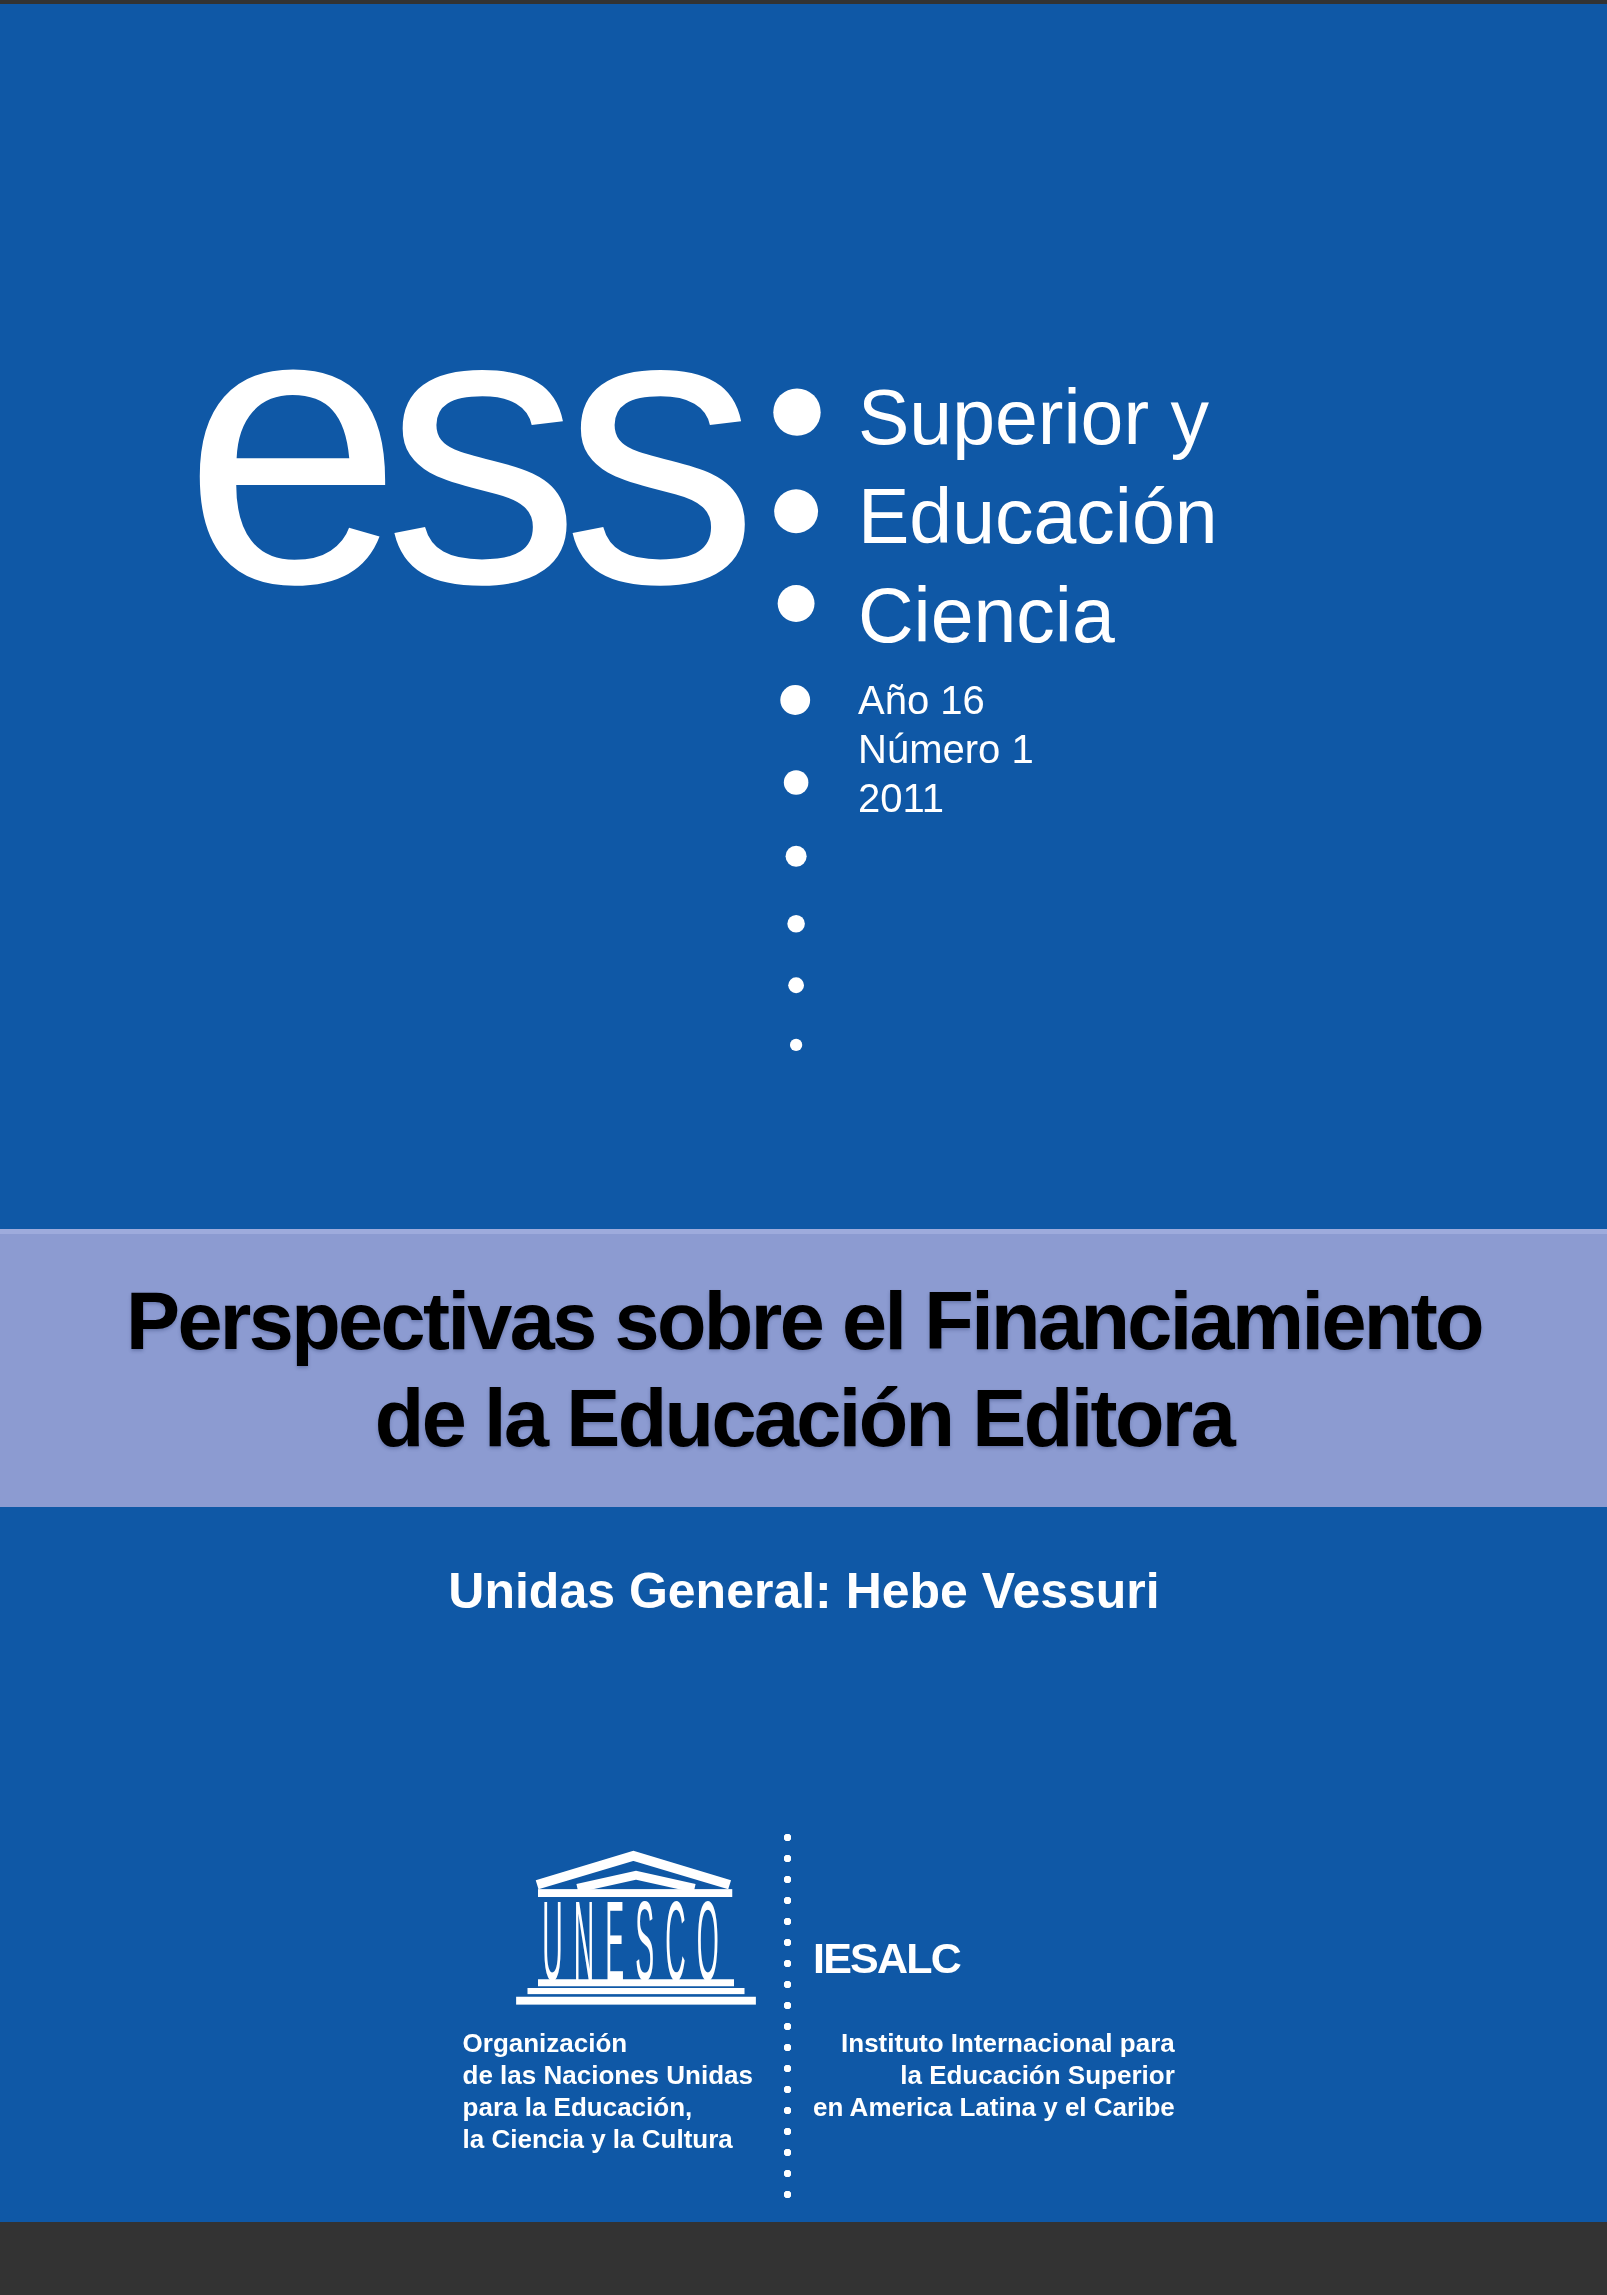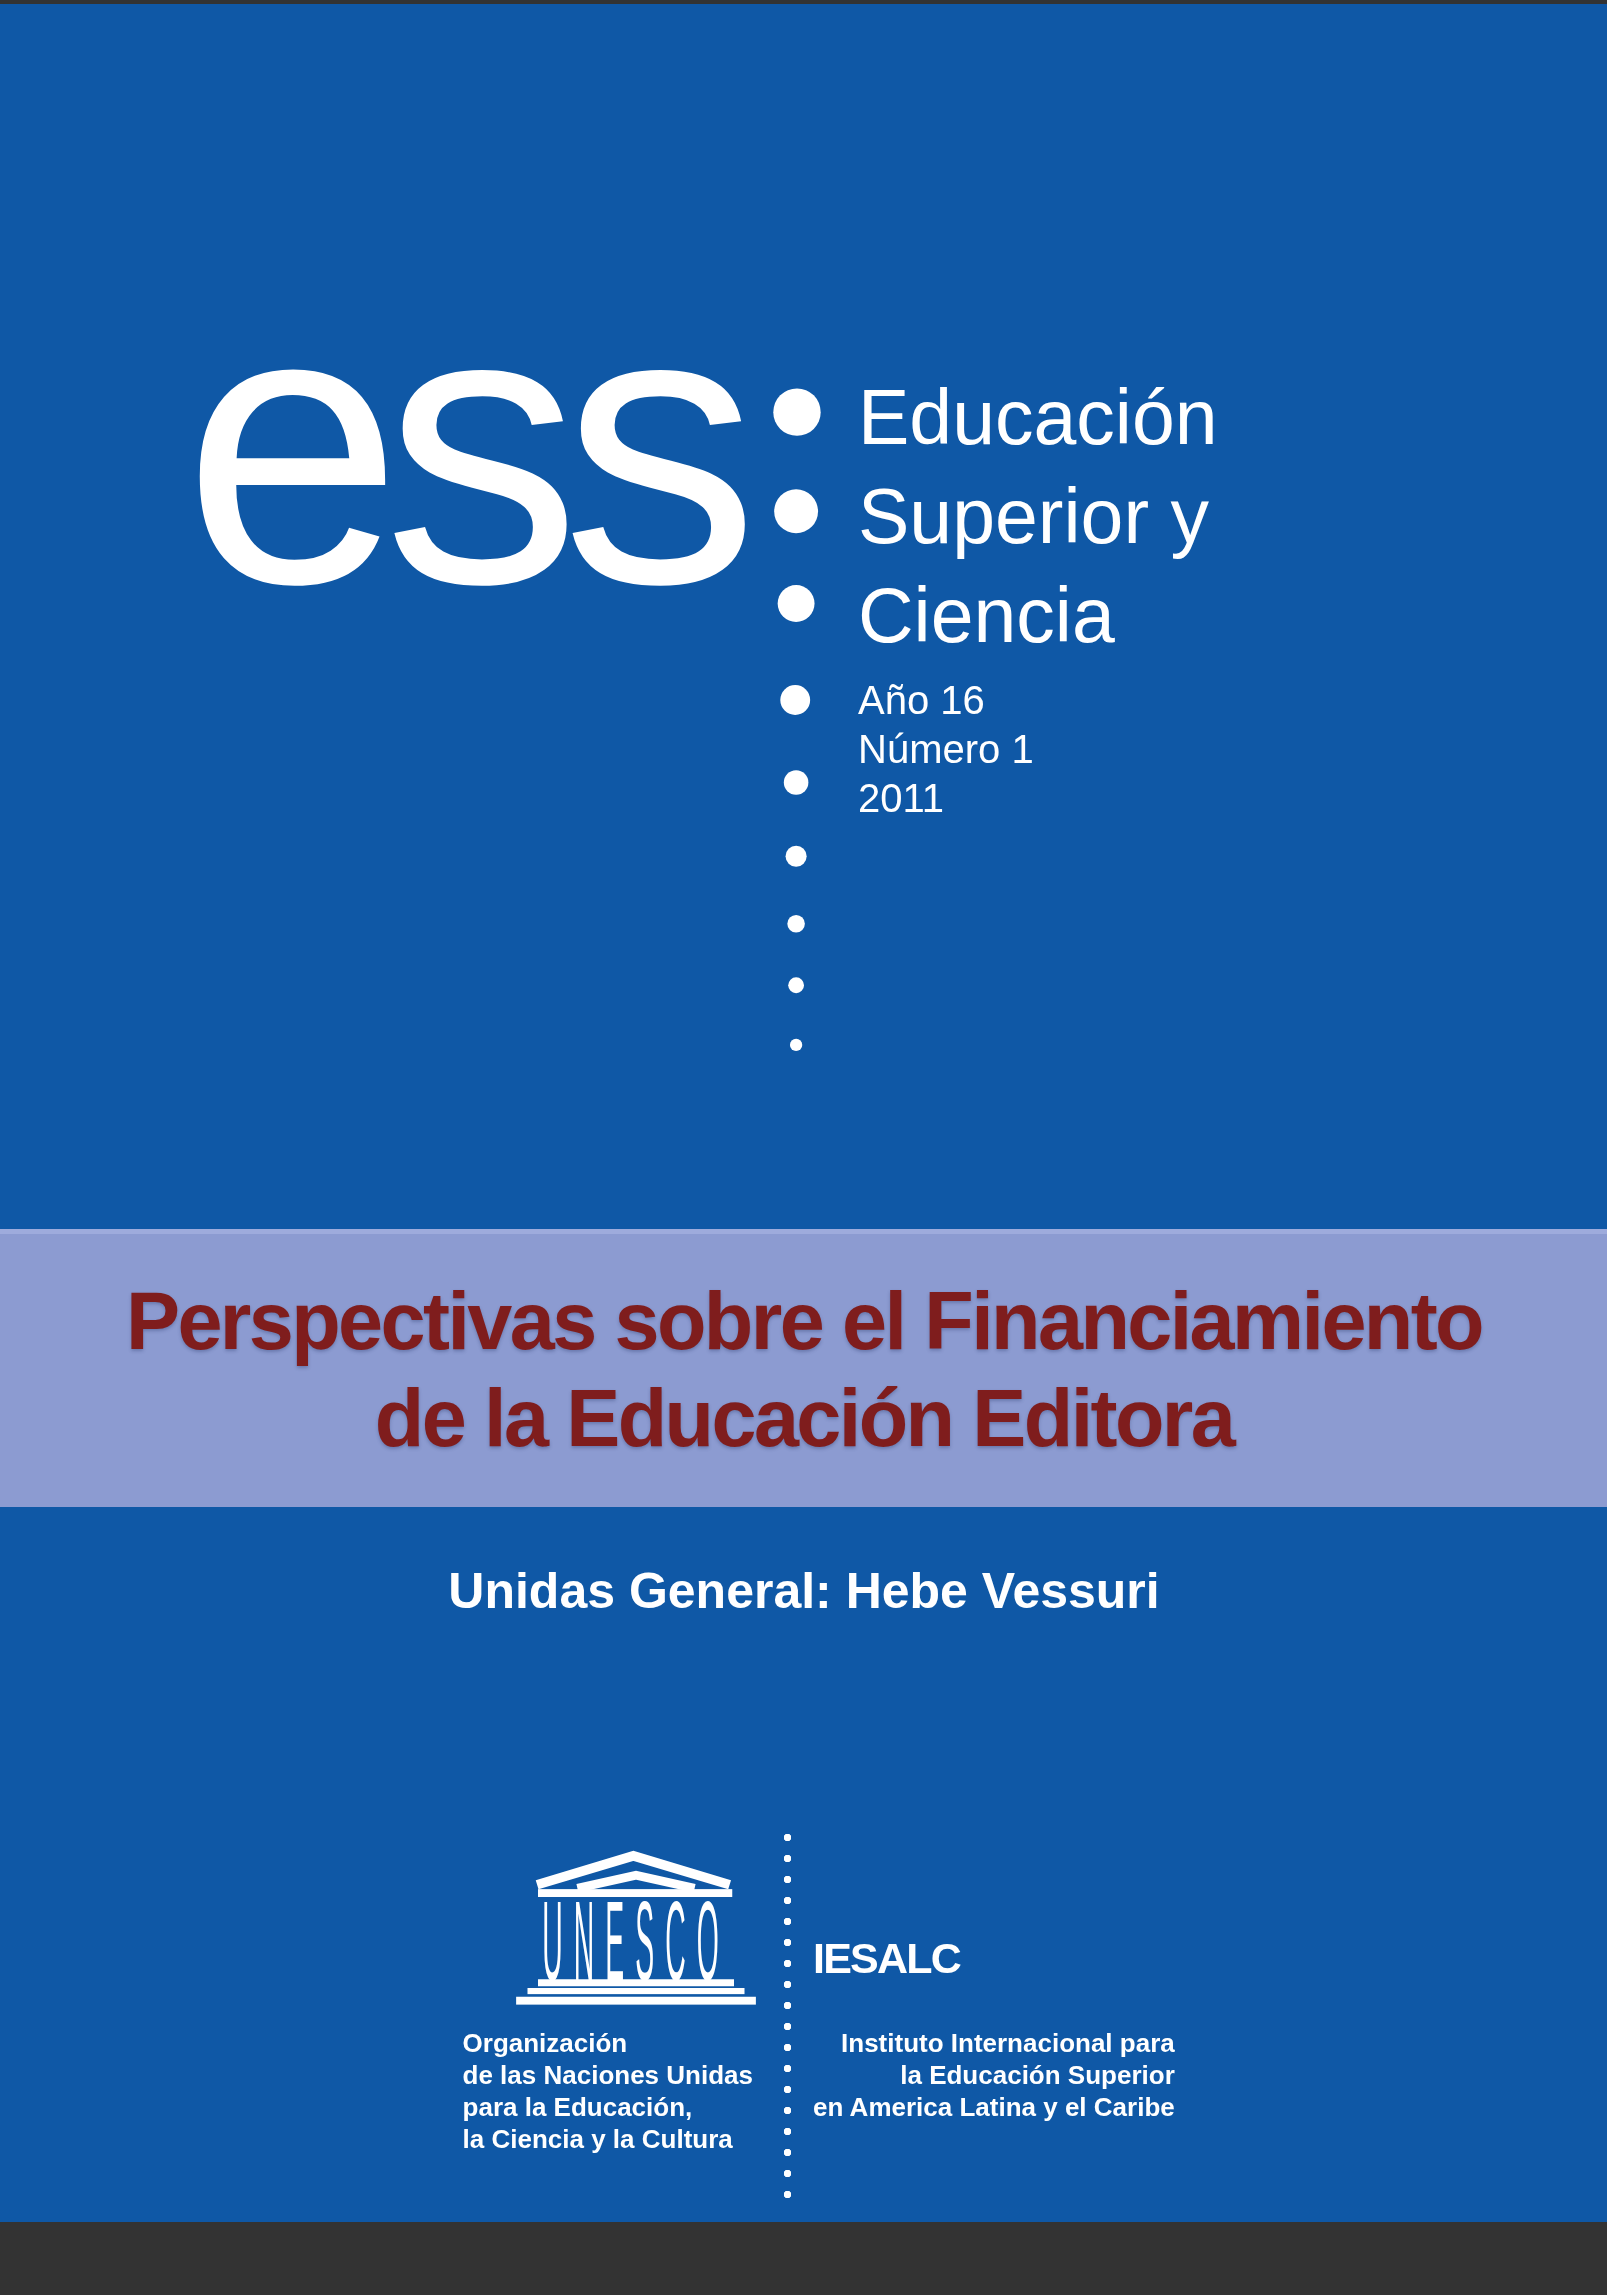--- a/index.html
+++ b/index.html
@@ -29,21 +29,21 @@
   }
   
   .band{
     position:absolute;left:0;top:1225px;width:1608px;height:273px;
     background:#8C9BD1;border-top:5.3px solid #9EABDC;
     text-align:center;
   }
   .band-text{
     padding-top:39px;
     font-size:81px;line-height:97px;font-weight:700;
-    letter-spacing:-2.6px;color:#7f1d1d;
+    letter-spacing:-2.6px;color:#000000;
     text-shadow:0 1.8px 3.5px rgba(27,42,94,.30);
   }
   
   .editora{
     position:absolute;left:0;top:1558px;width:1608px;
     text-align:center;font-size:50px;font-weight:700;color:#fff;
   }
   
   .temple{position:absolute;left:509px;top:1830px;}
   .unesco-caption{
@@ -77,22 +77,22 @@
     <circle cx="907" cy="683" r="21" fill="#fff"></circle>
     <circle cx="906" cy="793" r="17" fill="#fff"></circle>
     <circle cx="907" cy="887" r="14" fill="#fff"></circle>
     <circle cx="907" cy="971" r="12" fill="#fff"></circle>
     <circle cx="907" cy="1048" r="10" fill="#fff"></circle>
     <circle cx="907" cy="1118" r="9" fill="#fff"></circle>
     <circle cx="907" cy="1186" r="7" fill="#fff"></circle>
   </svg>
 
   <div class="title-lines">
+    <div>Superior y</div>
     <div>Educación</div>
-    <div>Superior y</div>
     <div>Ciencia</div>
   </div>
 
   <div class="meta-lines">
     <div>Año 16</div>
     <div>Número 1</div>
     <div>2011</div>
   </div>
 
   <section class="band">

